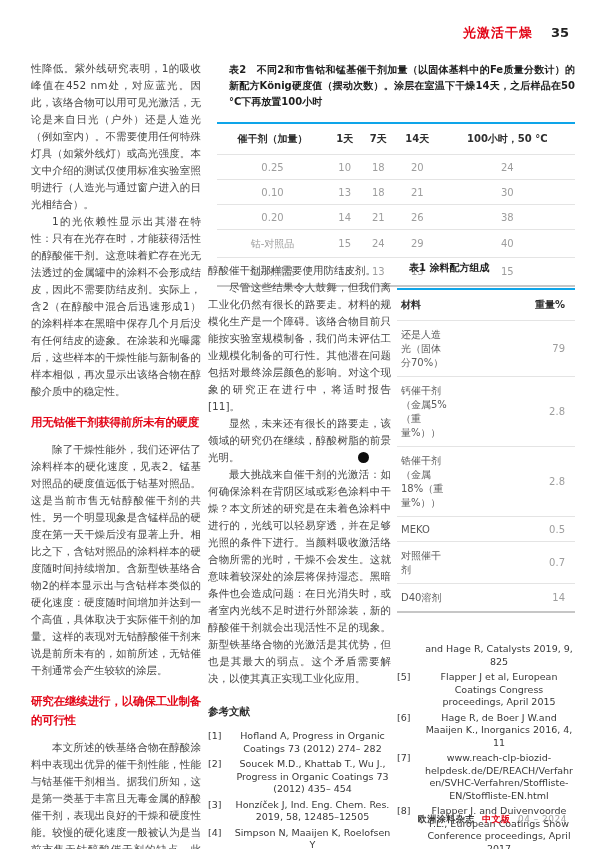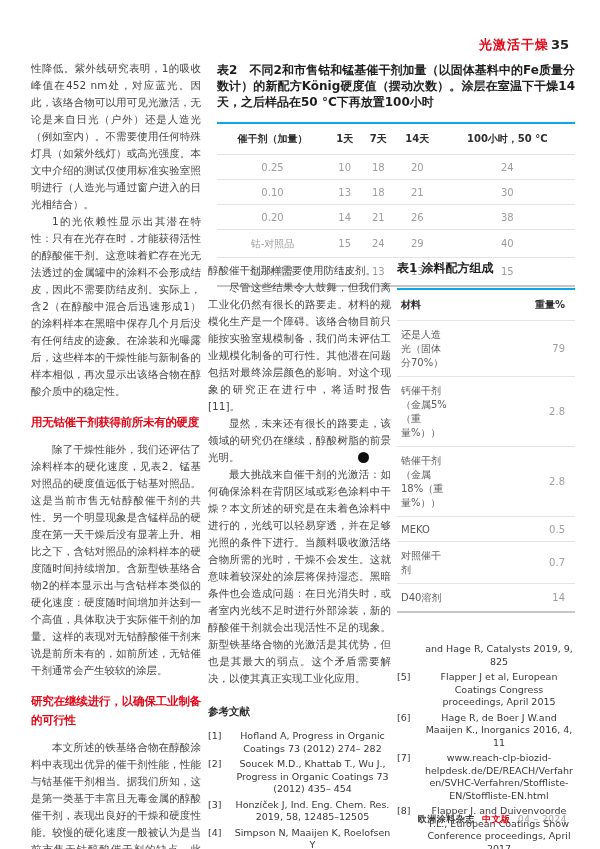--- a/index.html
+++ b/index.html
@@ -1,34 +1,34 @@
 <!DOCTYPE html>
 <html><head>
 <meta charset="utf-8">
 <style>
   html,body{margin:0;padding:0;background:#888;}
   .page{position:relative;width:600px;height:849px;background:#ffffff;overflow:hidden;
         font-family:"DejaVu Sans","Liberation Sans",sans-serif;}
   
-  .header{position:absolute;top:36px;right:31px;display:flex;align-items:baseline;gap:2px;}
+  .header{position:absolute;top:24px;right:31px;display:flex;align-items:baseline;gap:18px;}
   .header .sec{color:#e30617;font-weight:bold;font-size:13px;letter-spacing:1px;}
   .header .pg{color:#222;font-size:13px;font-weight:bold;}
   
   .body-text{font-size:10.5px;line-height:17px;color:#454545;text-align:justify;}
   .body-text p{margin:0;}
   .ind{text-indent:2em;}
   .red-heading{color:#e30617;font-weight:bold;font-size:11.5px;line-height:19px;
                letter-spacing:-0.3px;margin:13px 0 9px;}
   
   .col-left{position:absolute;left:31px;top:60px;width:170px;}
   .table2-block{position:absolute;left:217px;top:62px;width:358px;}
   .col-mid{position:absolute;left:208px;top:262px;width:183px;}
   .col-right{position:absolute;left:397px;top:260px;width:178px;}
   
-  .tbl-caption{font-size:12px;font-weight:bold;color:#1e1e1e;line-height:16px;text-align:justify;}
+  .tbl-caption{font-size:10px;font-weight:bold;color:#1e1e1e;line-height:16px;text-align:justify;margin-left:12px;}
   table.data{width:100%;border-collapse:collapse;border-top:2px solid #0ea5e9;
              border-bottom:2px solid #c6c6c6;margin-top:12px;}
   table.data th{font-size:10px;font-weight:bold;color:#2e2e2e;padding:8px 2px;text-align:center;}
   table.data td{font-size:10px;color:#9d9d9d;padding:6.5px 2px;text-align:center;
                 border-top:1px solid #e4e4e4;}
   table.data th:first-child{width:31%;}
   .t1{margin-top:8px;}
   .t1 th{padding:8px 4px;}
   .t1 th.l,.t1 td.l{text-align:left;padding-left:4px;color:#5a5a5a;}
   .t1 th.l{color:#2e2e2e;}

